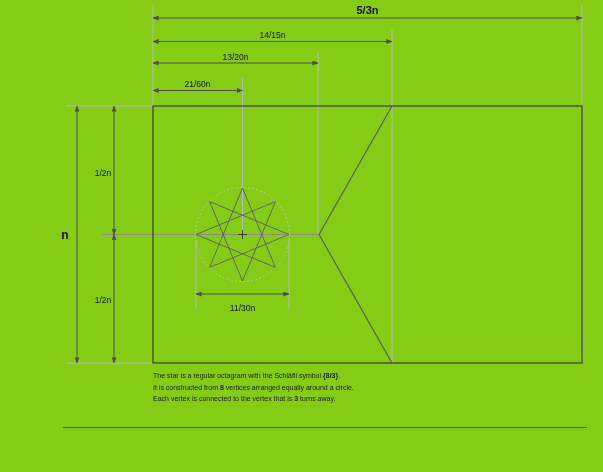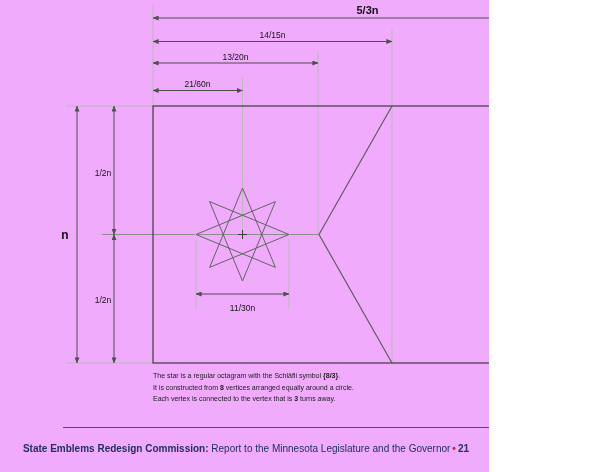--- a/index.html
+++ b/index.html
@@ -1,17 +1,17 @@
 <!DOCTYPE html>
 <html><head>
 <meta charset="utf-8">
 <style>
   html,body{margin:0;padding:0;background:#ffffff;}
   body{font-family:"Liberation Sans",sans-serif;}
-  .page{position:relative;width:489px;height:472px;background:#f0abfc;overflow:hidden;}
+  .page{position:relative;width:603px;height:472px;background:#84cc16;overflow:hidden;}
   .diagram-svg{position:absolute;left:0;top:0;}
   .dim{stroke:#4f4f4f;stroke-width:1;fill:none;}
   .ext{stroke:#b9b9b9;stroke-width:1;fill:none;}
   .mid{stroke:#8d8d8d;stroke-width:1;fill:none;}
   .flag{stroke:#3b3b3b;stroke-width:1.2;fill:none;}
   .chev{stroke:#565656;stroke-width:1.1;fill:none;}
   .star{stroke:#636363;stroke-width:1;fill:none;stroke-linejoin:miter;}
   .circ{stroke:#c6c6c6;stroke-width:1;fill:none;stroke-dasharray:1.6 2.6;}
   .cross{stroke:#3b3b3b;stroke-width:1;fill:none;}
   .lbl{font-family:"Liberation Sans",sans-serif;font-size:8.5px;fill:#151515;text-anchor:middle;}
@@ -109,15 +109,14 @@
     </g>
   </svg>
 
   <div class="caption">
     <div class="cap-line"><span>The star is a regular octagram with the Schläfli symbol </span><b>{8/3}</b><span>.</span></div>
     <div class="cap-line"><span>It is constructed from </span><b>8</b><span> vertices arranged equally around a circle.</span></div>
     <div class="cap-line"><span>Each vertex is connected to the vertex that is </span><b>3</b><span> turns away.</span></div>
   </div>
 
   <div class="footer-rule"></div>
-  <div class="footer"><span class="f-bold">State Emblems Redesign Commission:</span><span> Report to the Minnesota Legislature and the Governor</span><span class="f-bullet">•</span><span class="f-bold">21</span></div>
 
 </div>
 
 </body></html>

